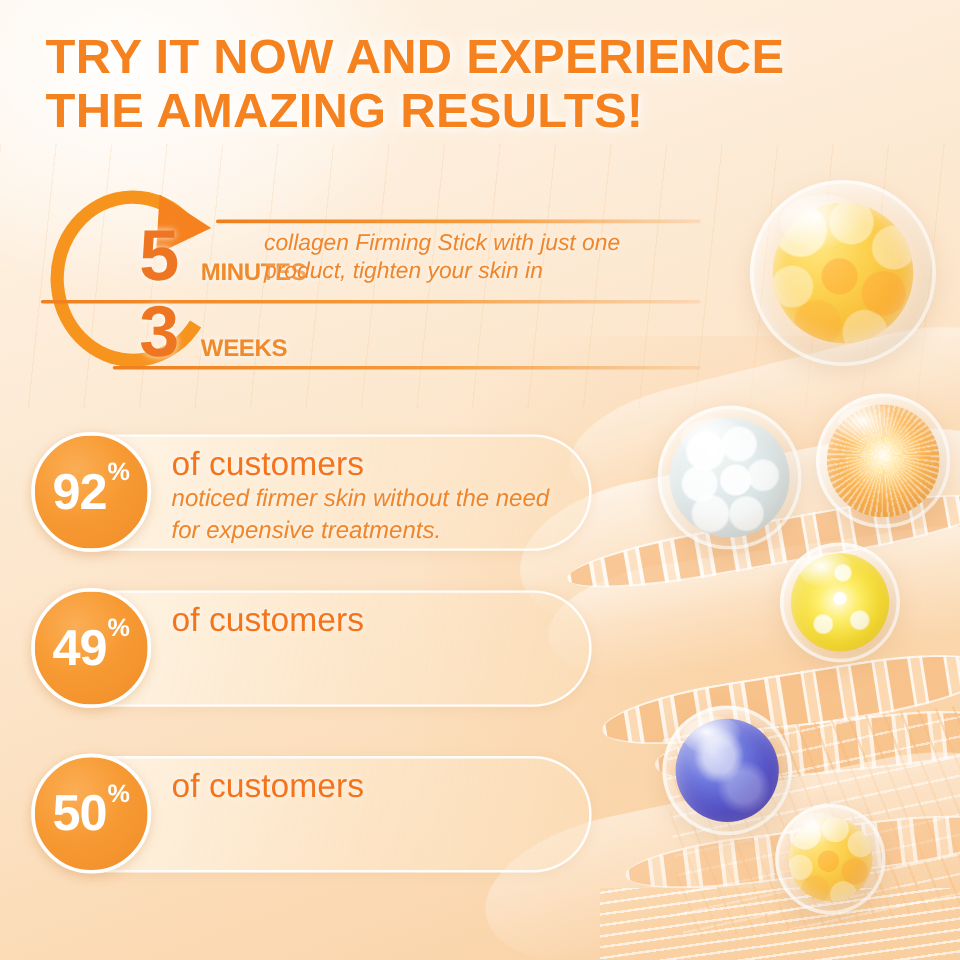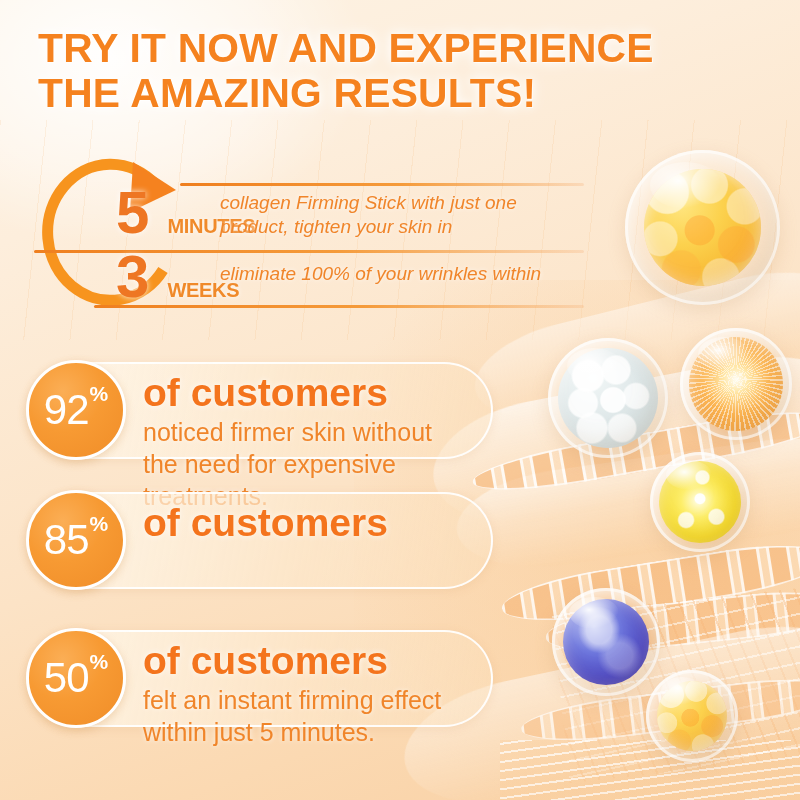--- a/index.html
+++ b/index.html
@@ -258,35 +258,35 @@
   .stat-badge {
     position:absolute; left:-4px; top:-4px;
     width:100px; height:100px; border-radius:50%;
     background: radial-gradient(circle at 36% 30%, #fbae55 0%, #f79a33 45%, #f08d28 100%);
     border: 3px solid #ffffff;
     box-sizing: border-box;
     display:flex; align-items:center; justify-content:center;
     box-shadow: 0 3px 9px rgba(205,135,60,.28);
   }
   .stat-badge .pct-num {
-    color:#fff; font-weight:normal; font-size:42px; line-height:1;
+    color:#fff; font-weight:bold; font-size:42px; line-height:1;
     letter-spacing:-1px;
   }
   .stat-badge .pct-sign {
     color:#fff; font-weight:bold; font-size:21px; line-height:1;
     align-self:flex-start; margin-top:20px; margin-left:1px;
   }
 
   .stat-body { position:absolute; left:113px; top:8px; right:18px; }
   .stat-title {
-    color:#f4741d; font-weight:bold; font-size:39px; line-height:1.08;
+    color:#f4741d; font-weight:normal; font-size:28px; line-height:1.08;
     text-shadow: 0 0 6px rgba(255,255,255,.9);
   }
   .stat-desc {
-    color:#f0852a; font-size:25px; line-height:1.28;
+    color:#f0852a; font-style:italic; font-size:20px; line-height:1.28;
     margin-top:2px;
     text-shadow: 0 0 5px rgba(255,255,255,.8);
   }
 </style>
 </head>
 <body>
 
 <div id="poster">
 
   <div class="bg-art">
@@ -364,48 +364,46 @@
     <div class="time-row" id="time-row-minutes">
       <span class="big-num">5</span>
       <span class="unit">MINUTES</span>
     </div>
     <div class="time-copy" id="time-copy-top">collagen Firming Stick with just one product, tighten your skin in</div>
 
     <div class="time-row" id="time-row-weeks">
       <span class="big-num">3</span>
       <span class="unit">WEEKS</span>
     </div>
-    <div class="time-copy" id="time-copy-bottom">eliminate 100% of your wrinkles within</div>
   </div>
 
   <div class="stat-card" id="stat-card-0">
     <div class="stat-badge">
       <span class="pct-num">92</span>
       <span class="pct-sign">%</span>
     </div>
     <div class="stat-body">
       <div class="stat-title">of customers</div>
       <div class="stat-desc">noticed firmer skin without the need for expensive treatments.</div>
     </div>
   </div>
 
   <div class="stat-card" id="stat-card-1">
     <div class="stat-badge">
-      <span class="pct-num">85</span>
+      <span class="pct-num">49</span>
       <span class="pct-sign">%</span>
     </div>
     <div class="stat-body">
       <div class="stat-title">of customers</div>
     </div>
   </div>
 
   <div class="stat-card" id="stat-card-2">
     <div class="stat-badge">
       <span class="pct-num">50</span>
       <span class="pct-sign">%</span>
     </div>
     <div class="stat-body">
       <div class="stat-title">of customers</div>
-      <div class="stat-desc">felt an instant firming effect within just 5 minutes.</div>
     </div>
   </div>
 
 </div>
 
 </body></html>

